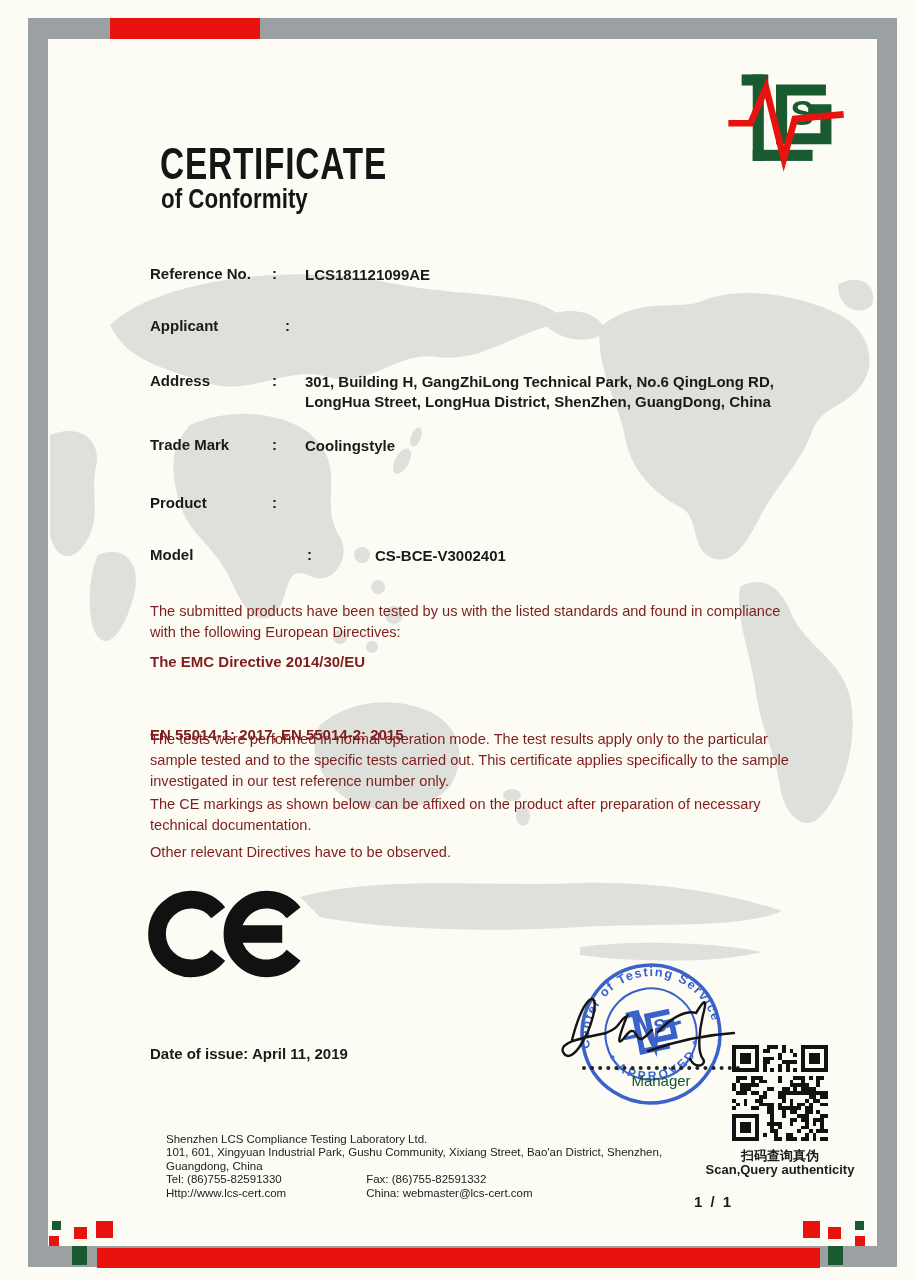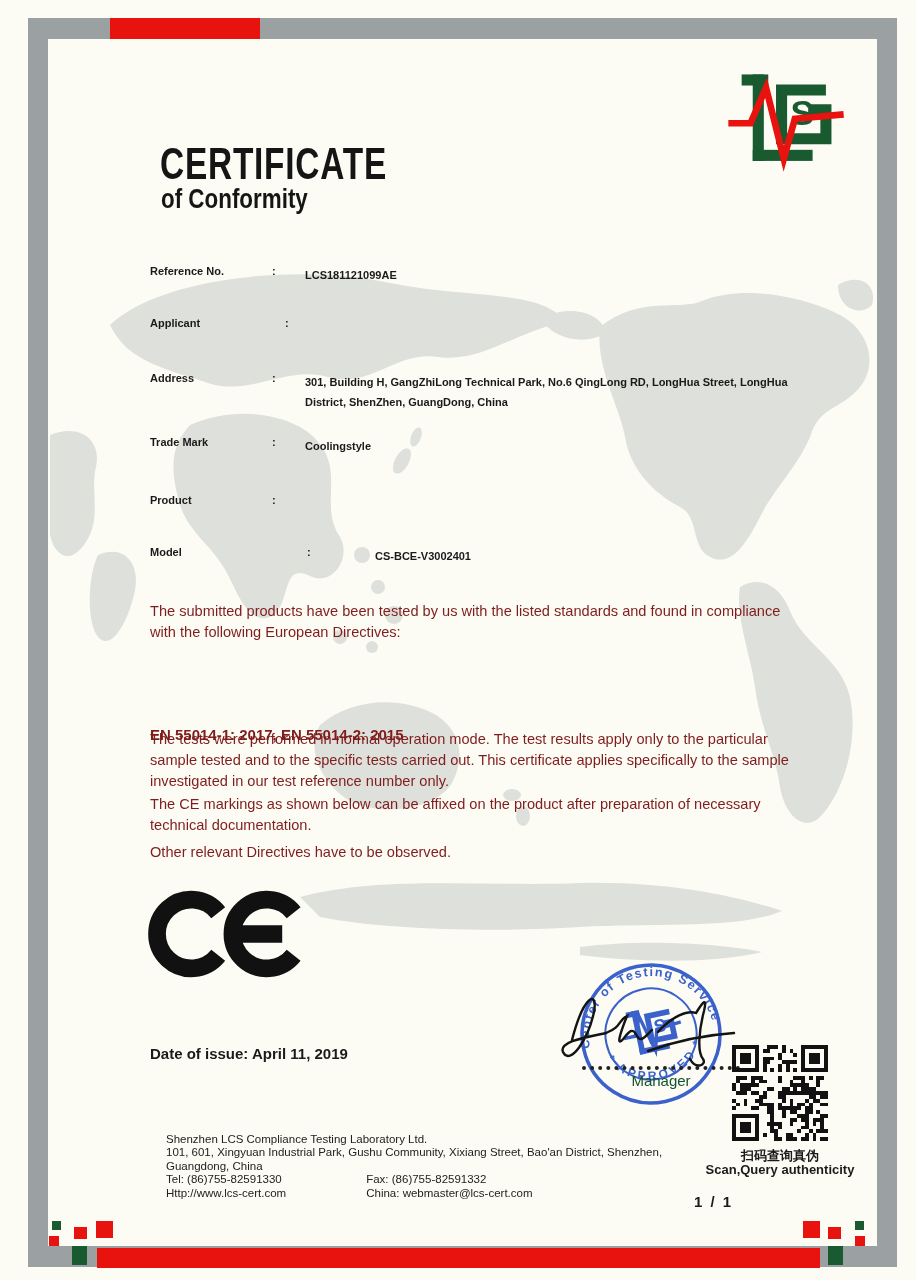--- a/index.html
+++ b/index.html
@@ -8,21 +8,21 @@
   .abs{position:absolute;}
   .bar{background:var(--frame_gray,#9ba0a3);}
   .redblk{background:var(--accent_red,#e8120f);}
   .greenblk{background:var(--brand_green,#1a5a30);}
 
   .title{left:160px;top:139px;font-size:44px;font-weight:bold;letter-spacing:1px;
          transform:scaleX(.76);transform-origin:0 0;white-space:nowrap;color:#151515;}
   .subtitle{left:161px;top:183px;font-size:28px;font-weight:bold;
          transform:scaleX(.8);transform-origin:0 0;white-space:nowrap;color:#151515;}
 
-  .row{position:absolute;left:150px;display:flex;font-size:11px;font-weight:bold;color:#1a1a1a;}
+  .row{position:absolute;left:150px;display:flex;font-size:15px;font-weight:bold;color:#1a1a1a;}
   .row .lbl{width:122px;}
   .row .sep{width:33px;}
   .row .val{width:515px;line-height:20px;}
 
   .para{position:absolute;left:150px;width:652px;font-size:14.6px;line-height:21px;color:#7f1d1d;}
   .bold{font-weight:bold;}
 
   .datewrap{left:150px;top:1045px;font-size:15px;font-weight:bold;}
 
   .footer{left:166px;top:1133px;font-size:11.5px;line-height:13.4px;color:#222;}
@@ -123,20 +123,21 @@
     <span class="lbl">Product</span>
     <span class="sep">:</span>
   </div>
   <div class="row" style="top:546px;gap:35px;">
     <span class="lbl">Model</span>
     <span class="sep">:</span>
     <span class="val">CS-BCE-V3002401</span>
   </div>
 
   <div class="para" style="top:601px;">The submitted products have been tested by us with the listed standards and found in compliance with the following European Directives:</div>
+  <div class="para bold" style="top:651px;font-size:15px;">The EMC Directive 2014/30/EU</div>
   <div class="para bold" style="top:724px;font-size:15px;">EN 55014-1: 2017, EN 55014-2: 2015</div>
   <div class="para" style="top:729px;width:660px;">The tests were performed in normal operation mode. The test results apply only to the particular sample tested and to the specific tests carried out. This certificate applies specifically to the sample investigated in our test reference number only.</div>
   <div class="para" style="top:794px;width:640px;">The CE markings as shown below can be affixed on the product after preparation of necessary technical documentation.</div>
   <div class="para" style="top:842px;">Other relevant Directives have to be observed.</div>
 
   <svg class="abs" style="left:147px;top:882px;" width="156" height="104" viewBox="0 0 300 200">
     <g fill="none" stroke="#111" stroke-width="34">
       <path d="M137,59 A66,66 0 1 0 137,141"></path>
       <path d="M282,59 A66,66 0 1 0 282,141"></path>
       <path d="M164,100 H260"></path>

